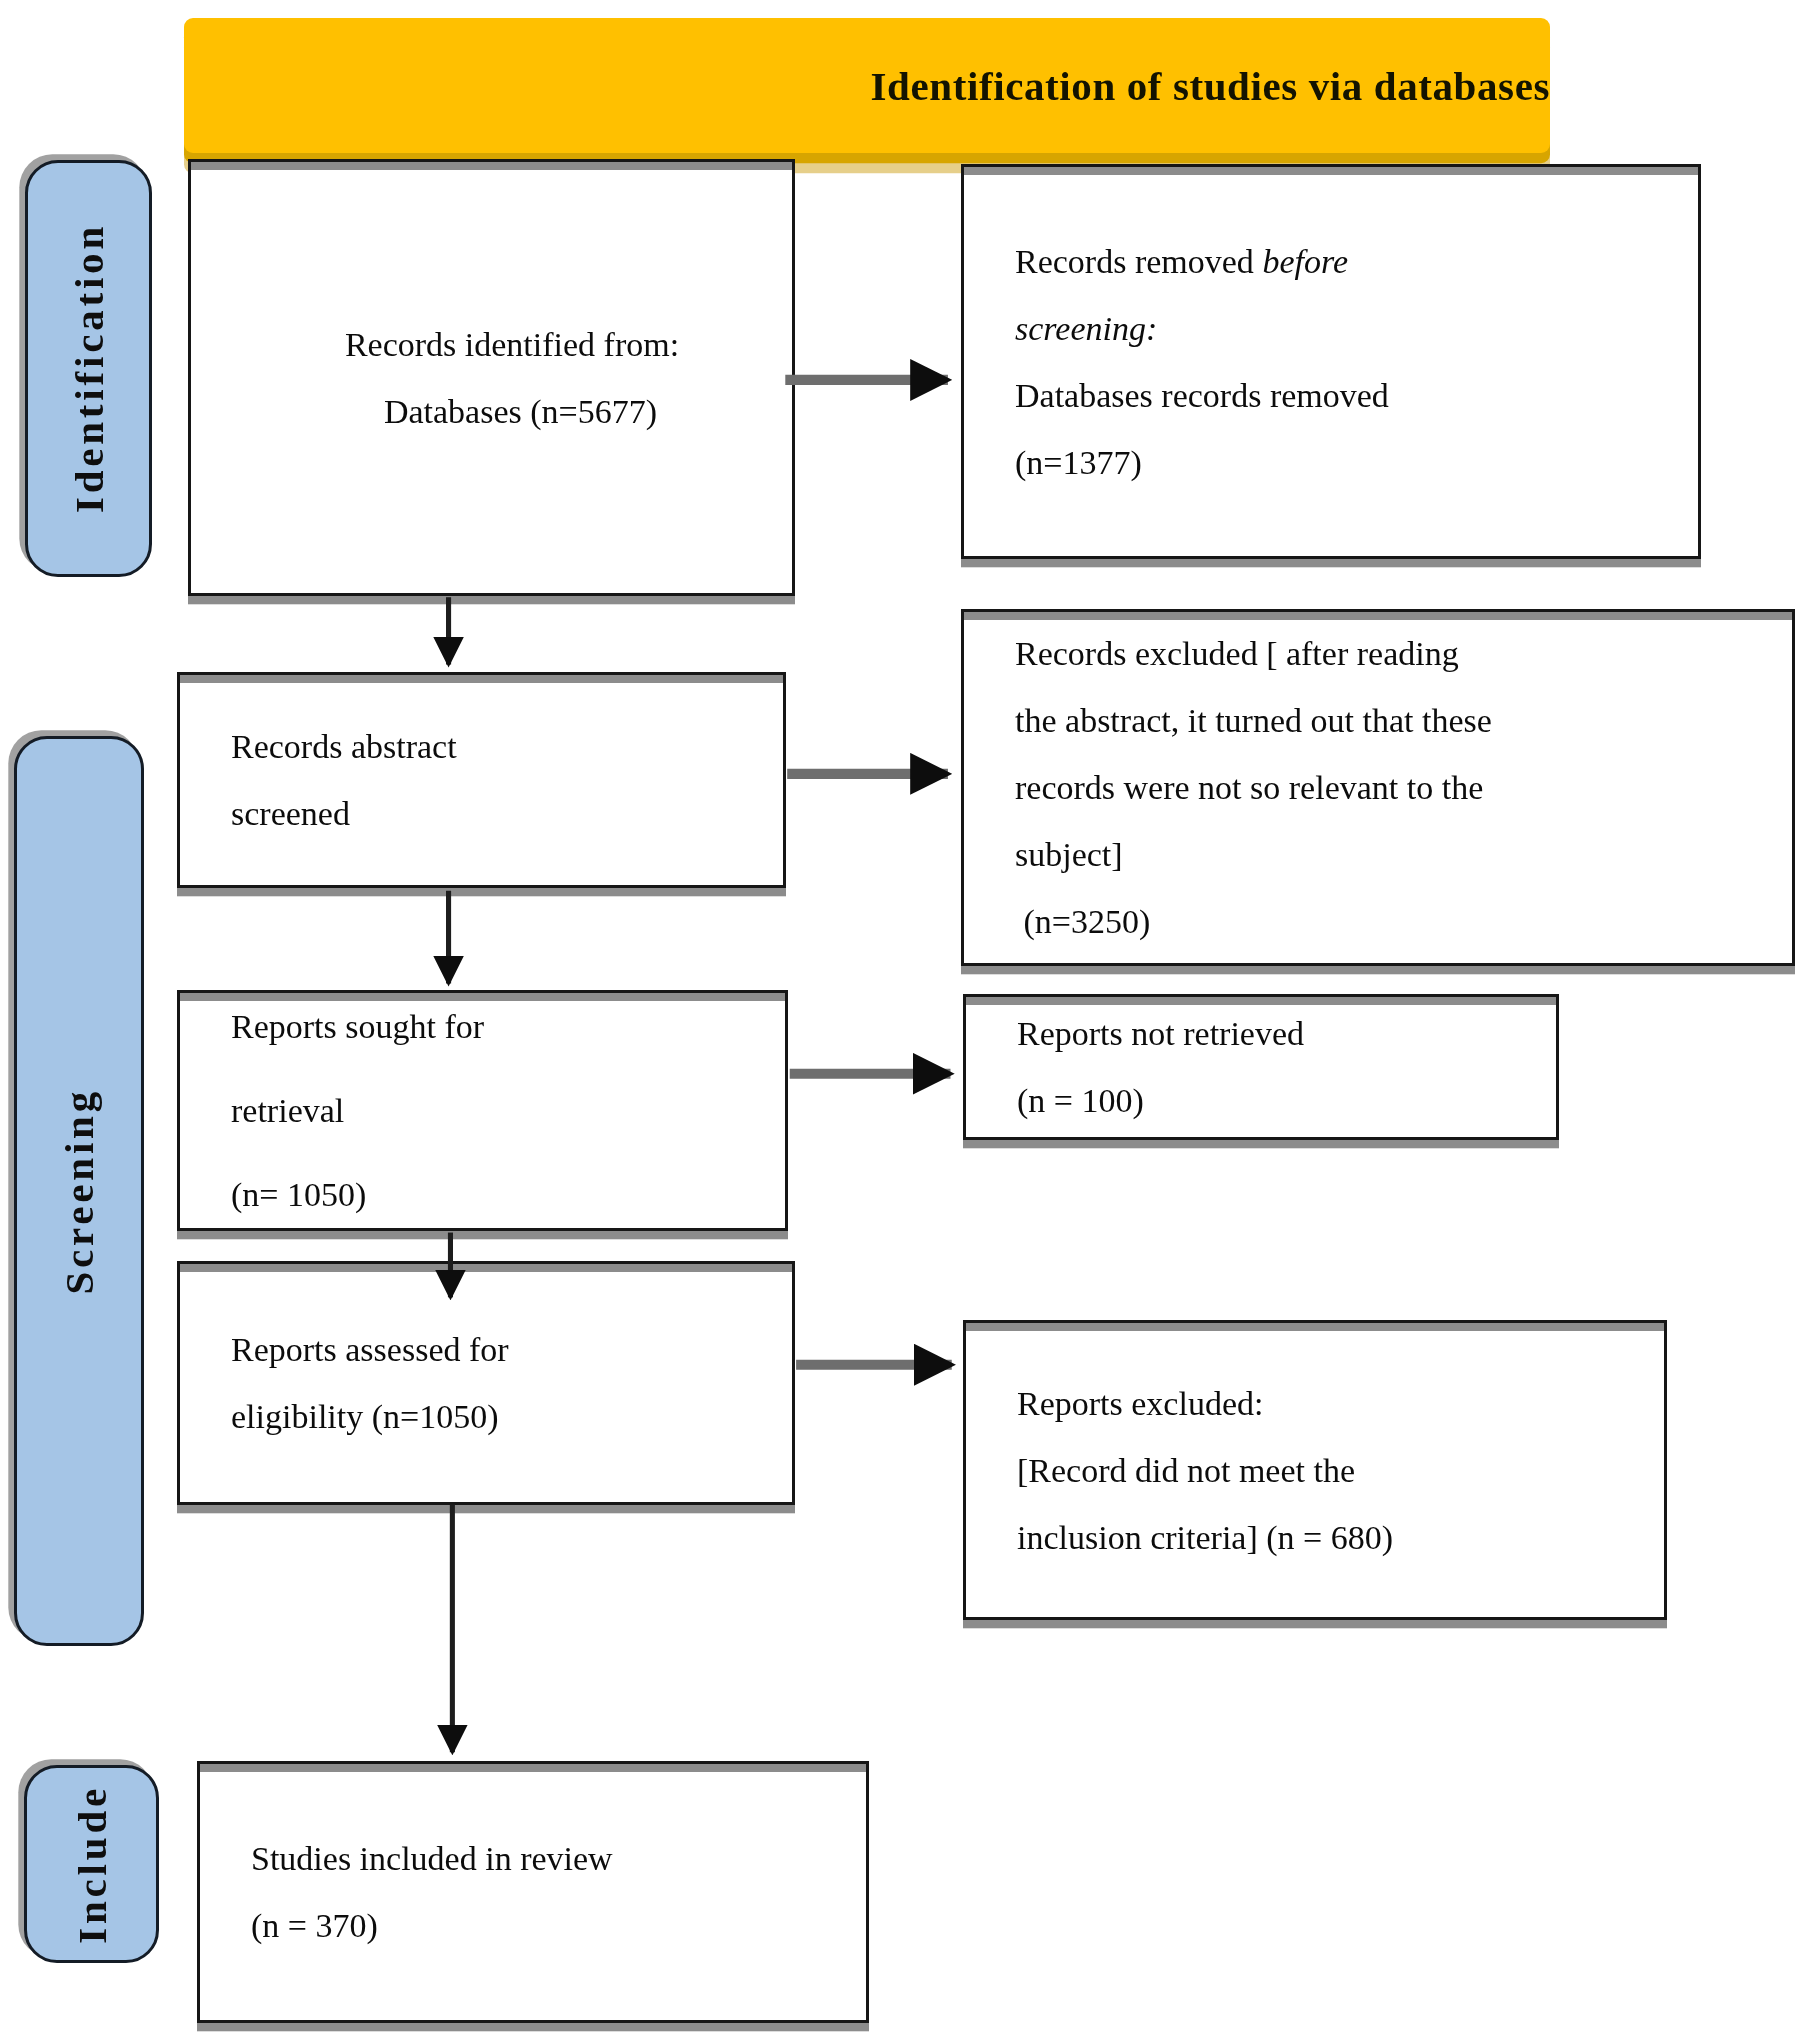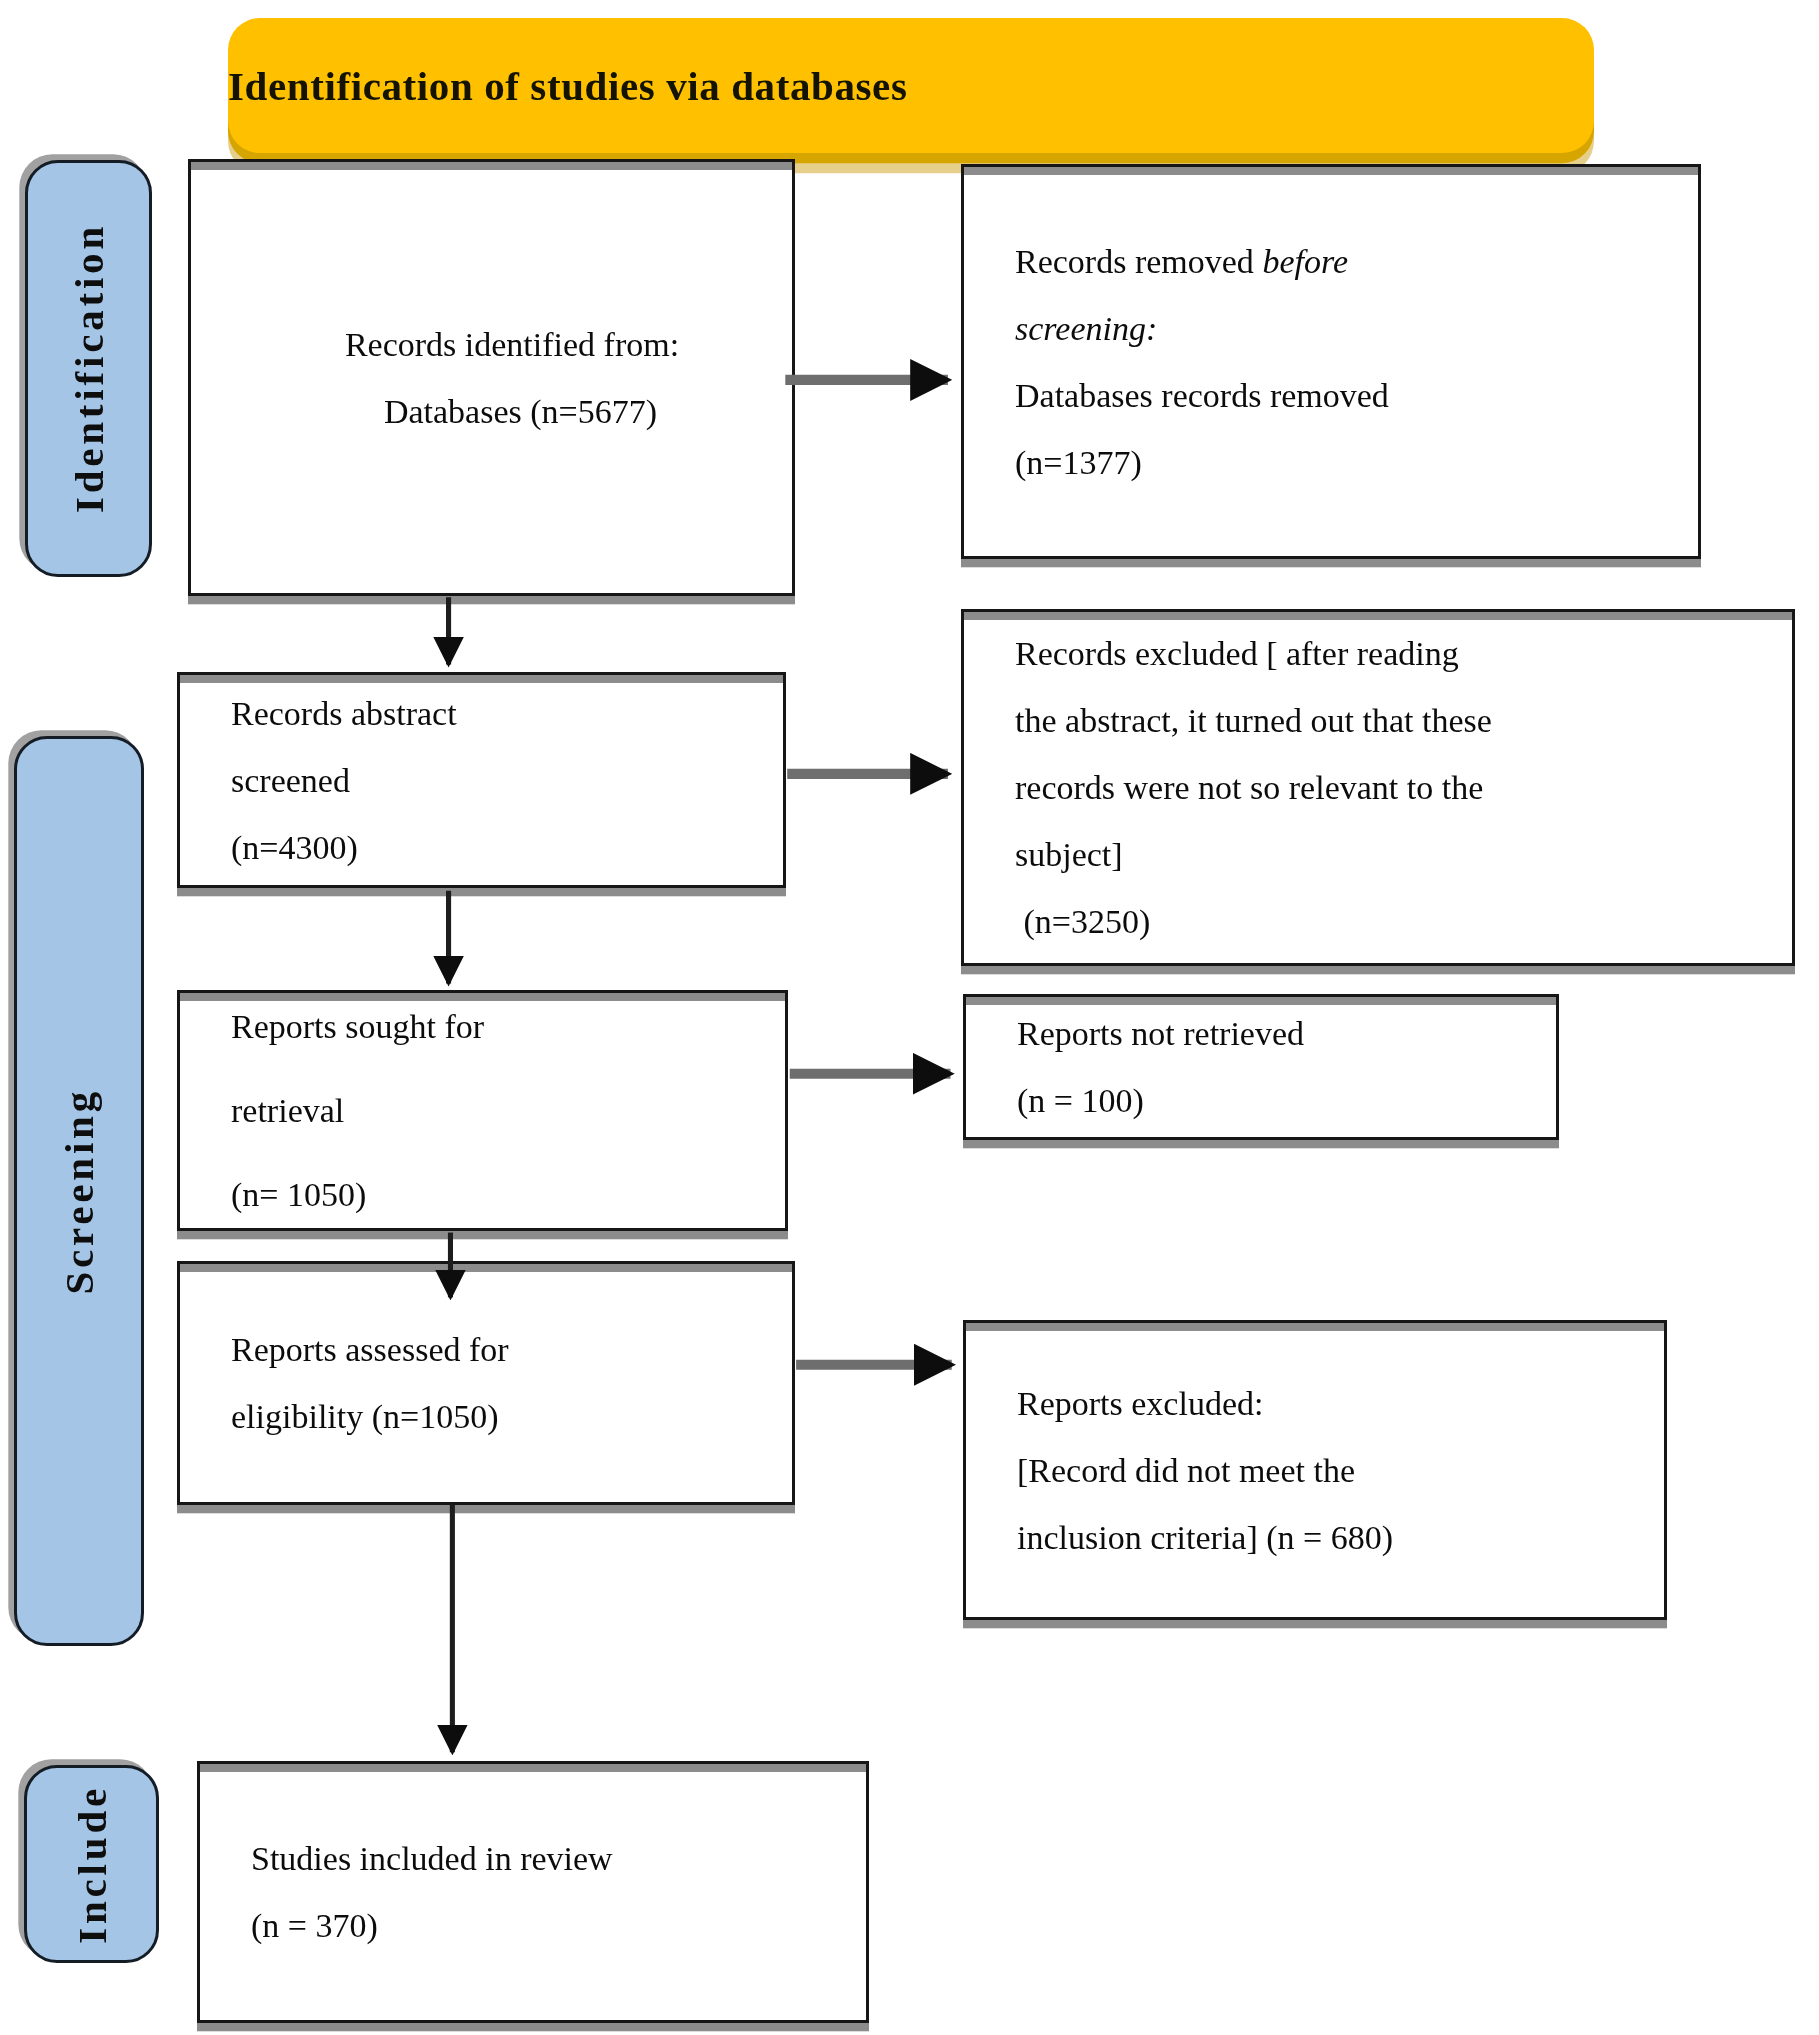--- a/index.html
+++ b/index.html
@@ -18,23 +18,23 @@
     position:relative;
     width:1819px;height:2035px;
     background:#ffffff;
     font-family:"Liberation Serif","DejaVu Serif",serif;
     color:var(--text_color);
     overflow:hidden;
   }
   .banner{
     position:absolute;left:184px;top:18px;width:1366px;height:135px;
     background:var(--banner_bg);
-    border-radius:32px;
+    border-radius:9px;
     box-shadow:0 10.2px 0 var(--banner_shadow1), 0 20.3px 0 var(--banner_shadow2);
-    display:flex;align-items:center;justify-content:flex-start;margin-left:44px;
+    display:flex;align-items:center;justify-content:flex-end;
   }
   .banner .title{
     font-weight:bold;font-size:41px;letter-spacing:0.6px;color:#131300;
   }
   .pill{
     position:absolute;
     background:var(--pill_bg);
     border:3.8px solid #141c26;
     border-radius:33px;
     box-shadow:-5.7px -5.7px 0 rgba(130,130,130,0.75);
@@ -107,21 +107,20 @@
   <div class="box box--b2">
     <div class="line"><span>Records removed </span><em>before</em></div>
     <div class="line"><em>screening:</em></div>
     <div class="line">Databases records removed</div>
     <div class="line">(n=1377)</div>
   </div>
 
   <div class="box box--b3">
     <div class="line">Records abstract</div>
     <div class="line">screened</div>
-    <div class="line">(n=4300)</div>
   </div>
 
   <div class="box box--b4">
     <div class="line">Records excluded [ after reading</div>
     <div class="line">the abstract, it turned out that these</div>
     <div class="line">records were not so relevant to the</div>
     <div class="line">subject]</div>
     <div class="line"> (n=3250)</div>
   </div>
 

